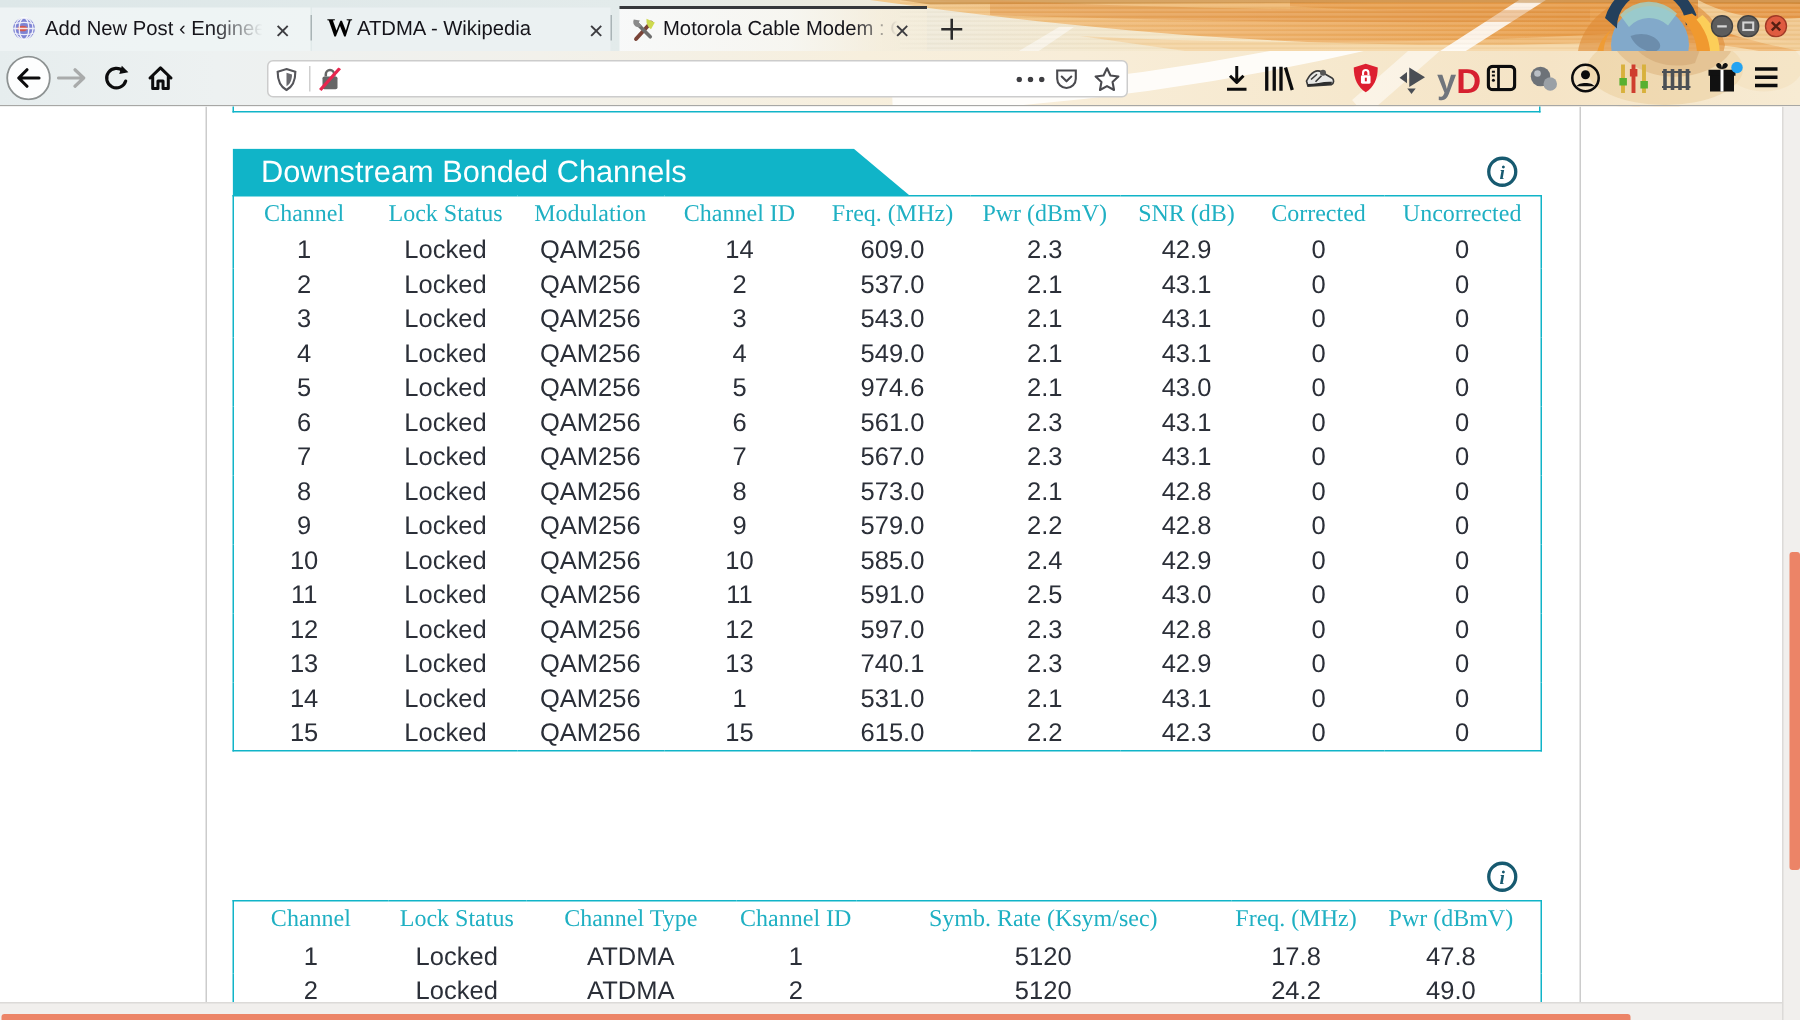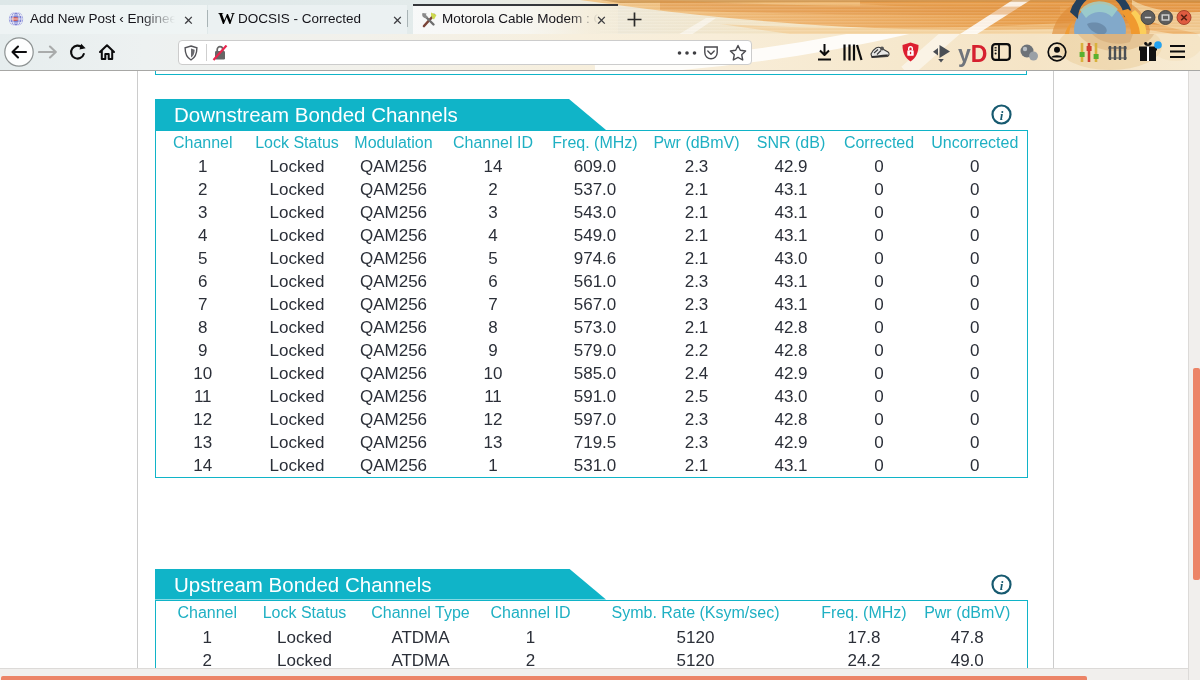--- a/index.html
+++ b/index.html
@@ -27,21 +27,21 @@
   #content { position:absolute; left:0; top:71px; width:1200px; height:643px; background:#fff; overflow:hidden; }
   .vline { position:absolute; top:0; width:1px; height:609px; background:#cccccc; }
 
   .banner { position:absolute; left:155px; width:451px; height:31px; background:#10b4c8;
     clip-path:polygon(0 0, 414px 0, 451px 31px, 0 31px); color:#fff; font-size:20.5px;
     line-height:31px; padding-left:19px; }
 
   table { border-collapse:collapse; position:absolute; left:155px; width:872px;
     font-size:17px; color:#2b2f38; table-layout:fixed; }
   table, .tbord { border:1.5px solid #10b4c8; }
-  th { color:#1fb0c3; font-weight:normal; font-size:16px; }
+  th { color:#1fb0c3; font-weight:normal; font-size:16px;font-family:Liberation Serif, serif; }
   td, th { text-align:center; padding:0; overflow:hidden; white-space:nowrap; }
 </style>
 </head>
 <body>
 
 <div id="chrome">
 
   <svg class="abs" style="left:0;top:0" width="1200" height="71" viewBox="0 0 1200 71">
     <defs>
       <linearGradient id="gbase" x1="0" y1="0" x2="1" y2="0">
@@ -106,21 +106,21 @@
           <path d="M1.5,5 C5,3.5 11,3.5 14.5,5 M1.5,11 C5,12.5 11,12.5 14.5,11 M0.8,8 H15.2"></path>
         </g>
       </svg>
       <span class="abs" style="left:30px;top:6px;width:148px;overflow:hidden;white-space:nowrap;
         -webkit-mask-image:linear-gradient(90deg,#000 75%,transparent 98%);mask-image:linear-gradient(90deg,#000 75%,transparent 98%)">Add New Post ‹ Engineering</span>
       <span class="tclose" style="left:183px">✕</span>
     </div>
     <div class="tabsep" style="left:207px"></div>
     <div class="tab" style="left:208px;width:199px;background:rgba(236,242,243,0.85)">
       <span class="abs" style="left:10px;top:4px;font-family:'Liberation Serif',serif;font-size:17px;font-weight:bold;color:#000">W</span>
-      <span class="abs" style="left:30px;top:6px">DOCSIS - Corrected</span>
+      <span class="abs" style="left:30px;top:6px">ATDMA - Wikipedia</span>
       <span class="tclose" style="left:184px">✕</span>
     </div>
     <div class="tabsep" style="left:407px"></div>
 
     <div class="tab" style="left:413px;top:4px;height:30px;
          background:linear-gradient(90deg,rgba(248,249,249,0.97) 0%,rgba(248,247,242,0.9) 55%,rgba(250,241,222,0.6) 85%,rgba(250,240,218,0.35) 100%);
          border-top:2px solid #35373b;width:205px;">
       <svg class="abs" style="left:8px;top:6px" width="16" height="16" viewBox="0 0 16 16">
         <line x1="3" y1="14" x2="13" y2="3" stroke="#7a4438" stroke-width="2.6" stroke-linecap="round"></line>
         <path d="M10,0.5 L15.5,3 L13,7.5 C11.5,6.5 10.5,5 10,3 Z" fill="#cdd94f"></path>
@@ -450,41 +450,51 @@
           <td>2.3</td>
           <td>42.8</td>
           <td>0</td>
           <td>0</td>
         </tr>
     <tr style="height:23px">
           <td>13</td>
           <td>Locked</td>
           <td>QAM256</td>
           <td>13</td>
-          <td>719.5</td>
+          <td>740.1</td>
           <td>2.3</td>
           <td>42.9</td>
           <td>0</td>
           <td>0</td>
         </tr>
     <tr style="height:23px">
           <td>14</td>
           <td>Locked</td>
           <td>QAM256</td>
           <td>1</td>
           <td>531.0</td>
           <td>2.1</td>
           <td>43.1</td>
           <td>0</td>
           <td>0</td>
         </tr>
+    <tr style="height:23px">
+          <td>15</td>
+          <td>Locked</td>
+          <td>QAM256</td>
+          <td>15</td>
+          <td>615.0</td>
+          <td>2.2</td>
+          <td>42.3</td>
+          <td>0</td>
+          <td>0</td>
+        </tr>
   </tbody>
     </table>
 
-  <div class="banner" style="top:497.5px">Upstream Bonded Channels</div>
   <svg class="abs" style="left:991px;top:503px" width="21" height="21" viewBox="0 0 21 21">
     <circle cx="10.5" cy="10.5" r="9" fill="none" stroke="#175a70" stroke-width="2.2"></circle>
     <text x="10.5" y="15.5" font-family="Liberation Serif" font-style="italic" font-weight="bold" font-size="13" fill="#175a70" text-anchor="middle">i</text>
   </svg>
 
   <table style="top:528.5px">
     <colgroup>
         <col style="width:103px">
         <col style="width:92px">
         <col style="width:140px">

